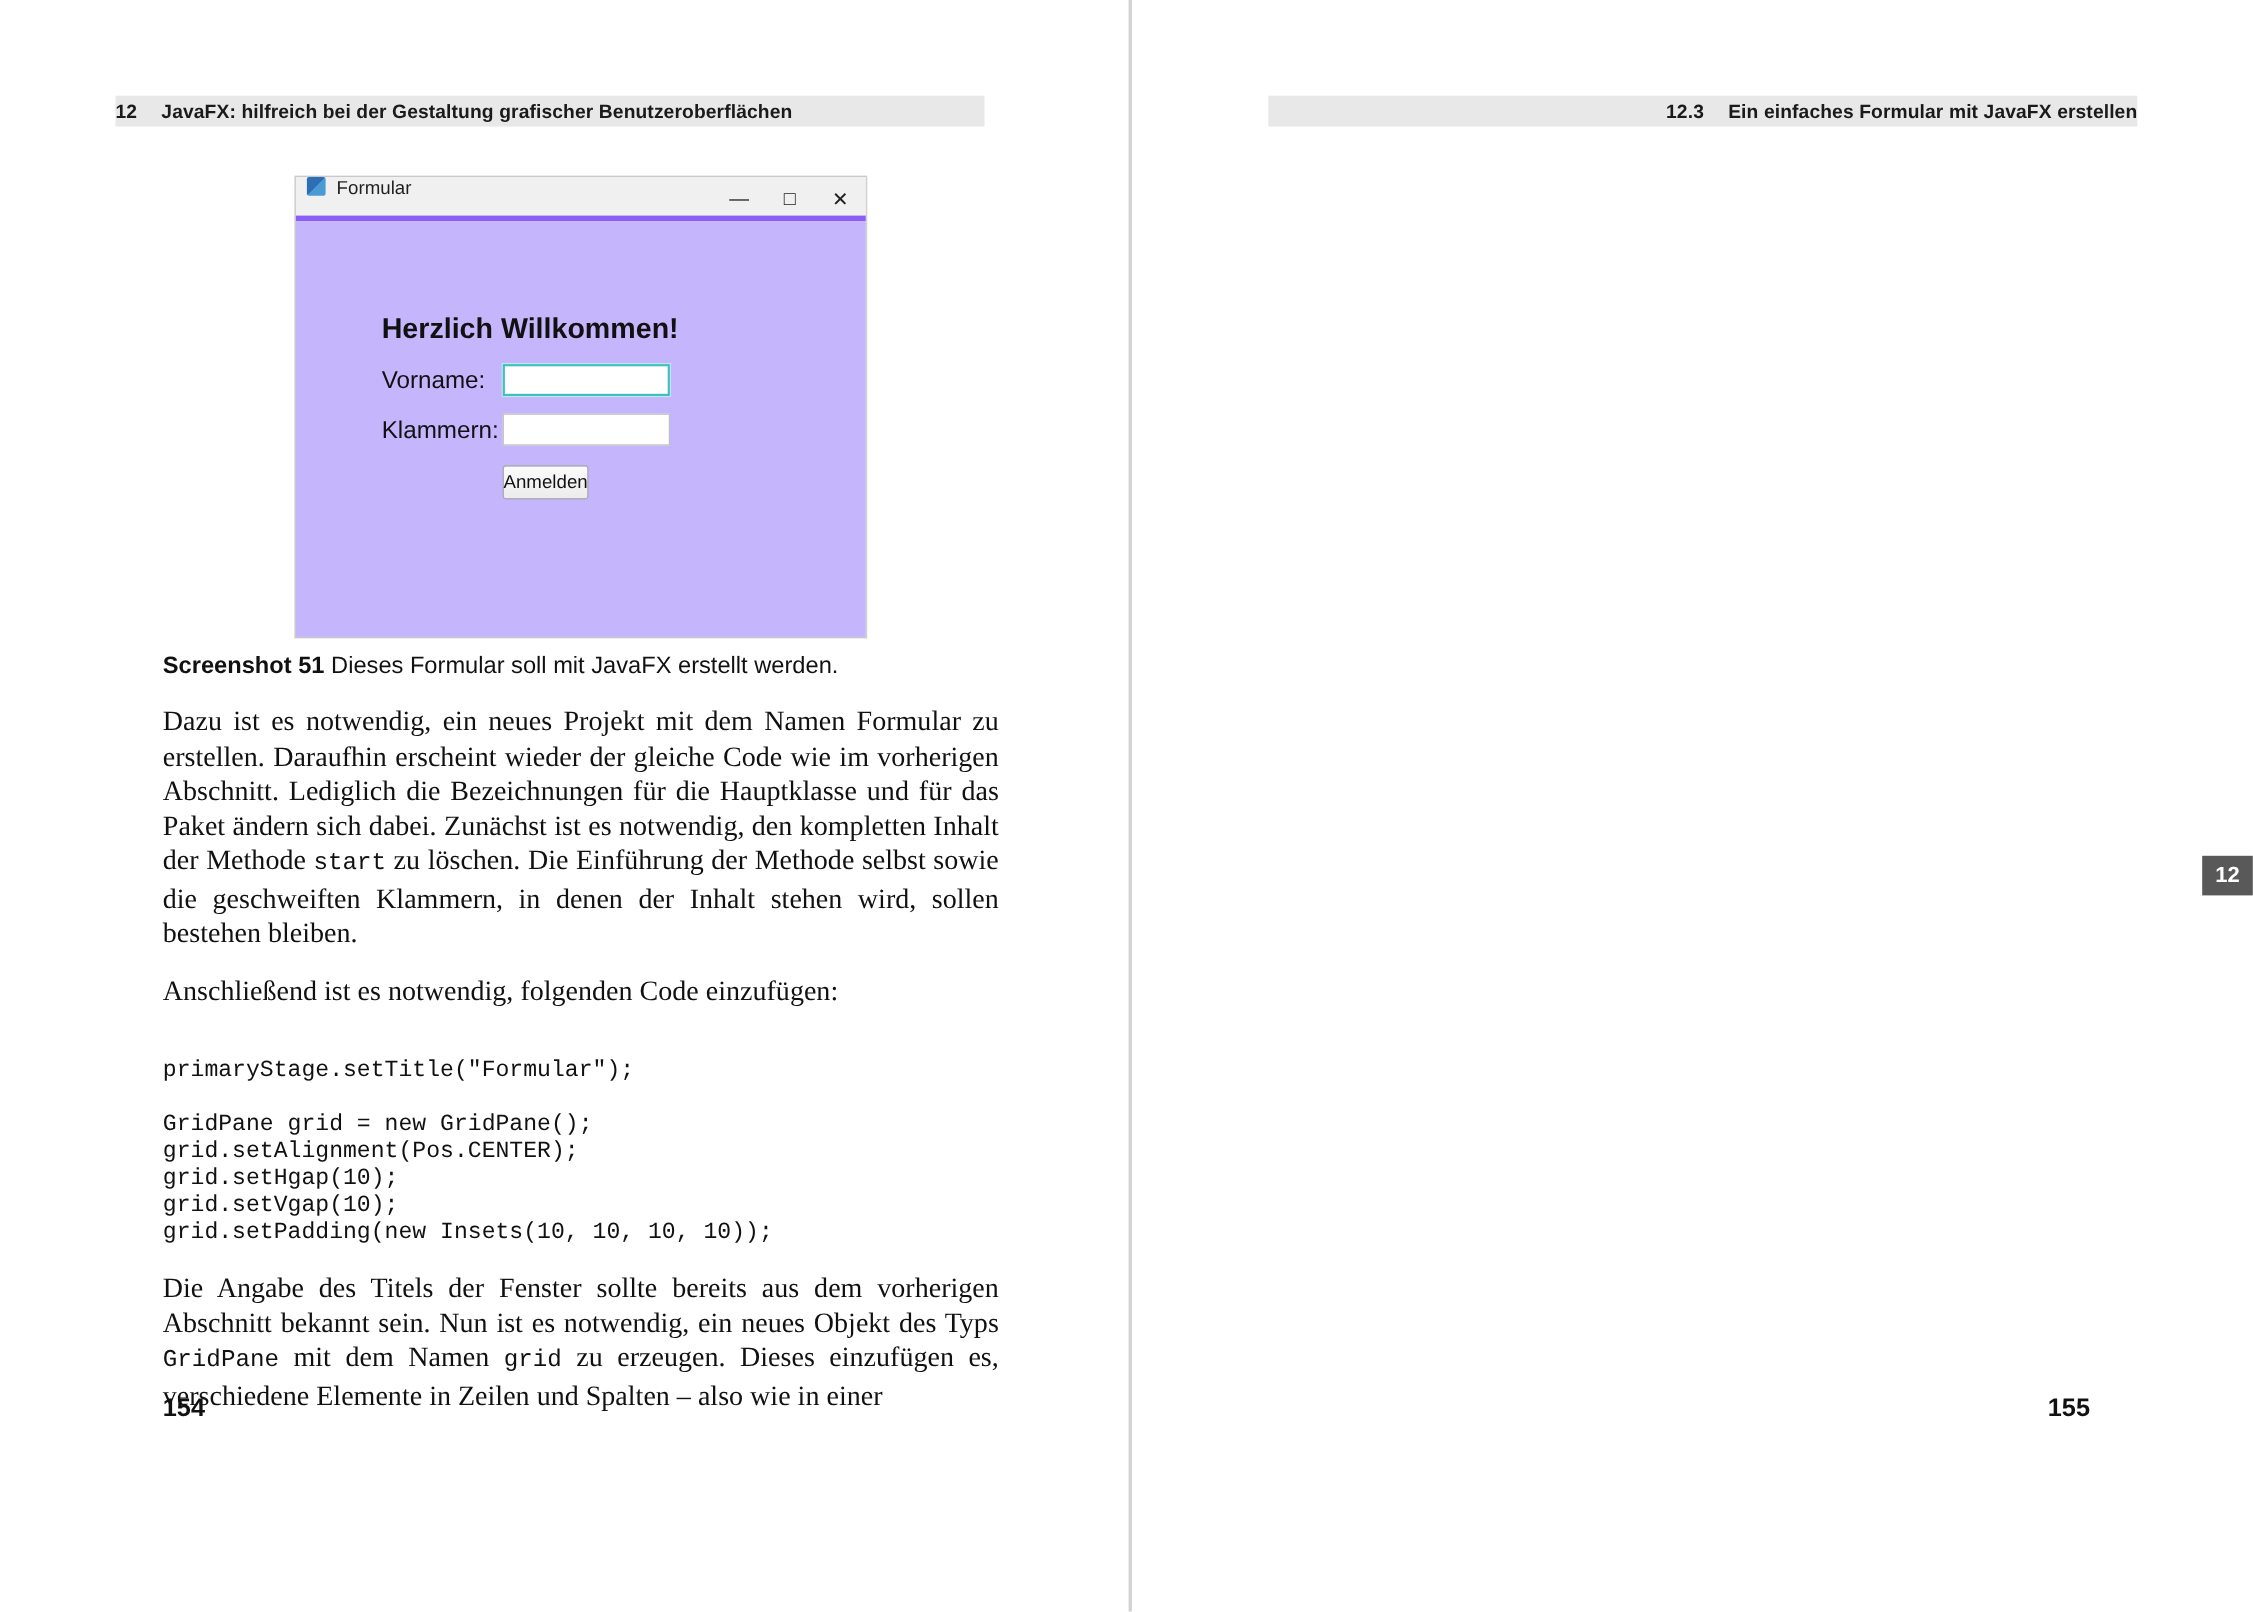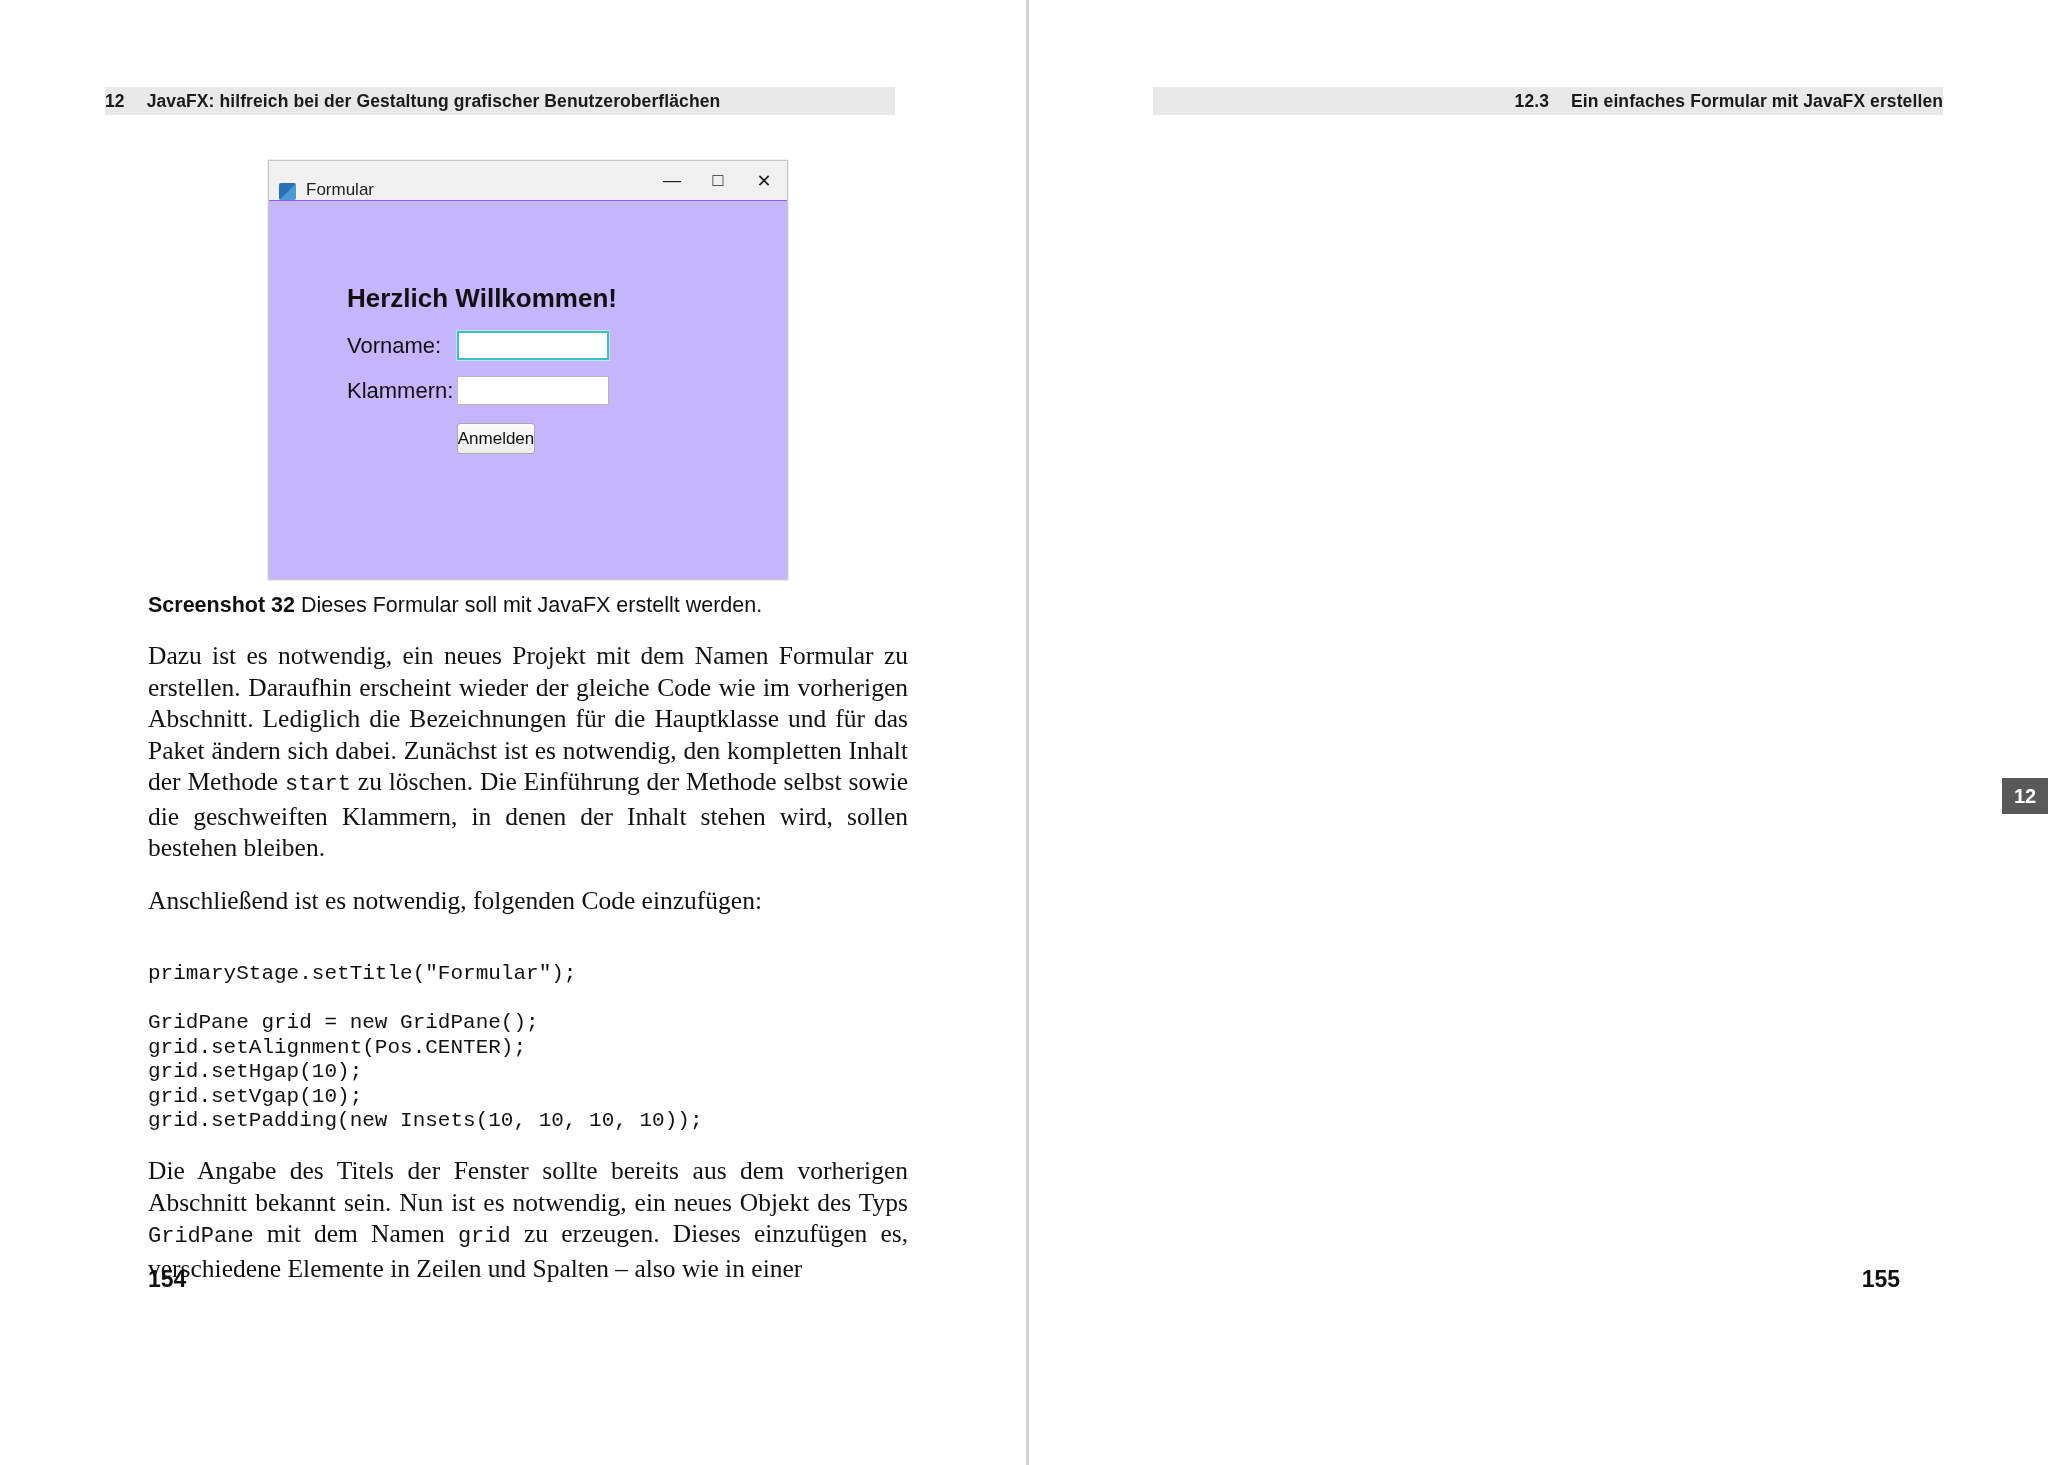--- a/index.html
+++ b/index.html
@@ -116,23 +116,23 @@
     width: 520px;
     height: 420px;
     border: 1px solid #c8c8c8;
     background: #f4f4f4;
     box-sizing: border-box;
     box-shadow: 0 0 0 0.5px #dddddd;
   }
   .fx-titlebar {
     height: 40px;
     background: #f0f0f0;
-    border-bottom: 1px solid #8b5cf6;
-    display: flex;
-    align-items: flex-end;
+    border-bottom: 5px solid #8b5cf6;
+    display: flex;
+    align-items: flex-start;
     padding-left: 10px;
     box-sizing: border-box;
   }
   .fx-appicon {
     width: 17px; height: 17px;
     background: linear-gradient(135deg,#2c6fb5 0%, #2c6fb5 50%, #4a9ad4 50%, #4a9ad4 100%);
     border-radius: 2px;
     margin-right: 10px;
     flex: none;
   }
@@ -284,21 +284,21 @@
         <div class="fx-row fx-row-2">
           <span class="fx-label">Klammern:</span>
           <span class="fx-input"></span>
         </div>
 
         <div class="fx-button">Anmelden</div>
       </div>
     </div>
 
     <div class="caption">
-      <b>Screenshot 32</b>
+      <b>Screenshot 51</b>
       <span>Dieses Formular soll mit JavaFX erstellt werden.</span>
     </div>
 
     <div class="lcol" style="top: 640px;">
       <p class="para"><span>Dazu ist es notwendig, ein neues Projekt mit dem Namen Formular zu erstellen. Daraufhin erscheint wieder der gleiche Code wie im vorherigen Abschnitt. Lediglich die Bezeichnungen für die Hauptklasse und für das Paket ändern sich dabei. Zunächst ist es notwendig, den kompletten Inhalt der Methode </span><span class="mono">start</span><span> zu löschen. Die Einführung der Methode selbst sowie die geschweiften Klammern, in denen der Inhalt stehen wird, sollen bestehen bleiben.</span></p>
     </div>
 
     <div class="lcol" style="top: 885px;">
       <p class="para nojust">Anschließend ist es notwendig, folgenden Code einzufügen:</p>
     </div>

